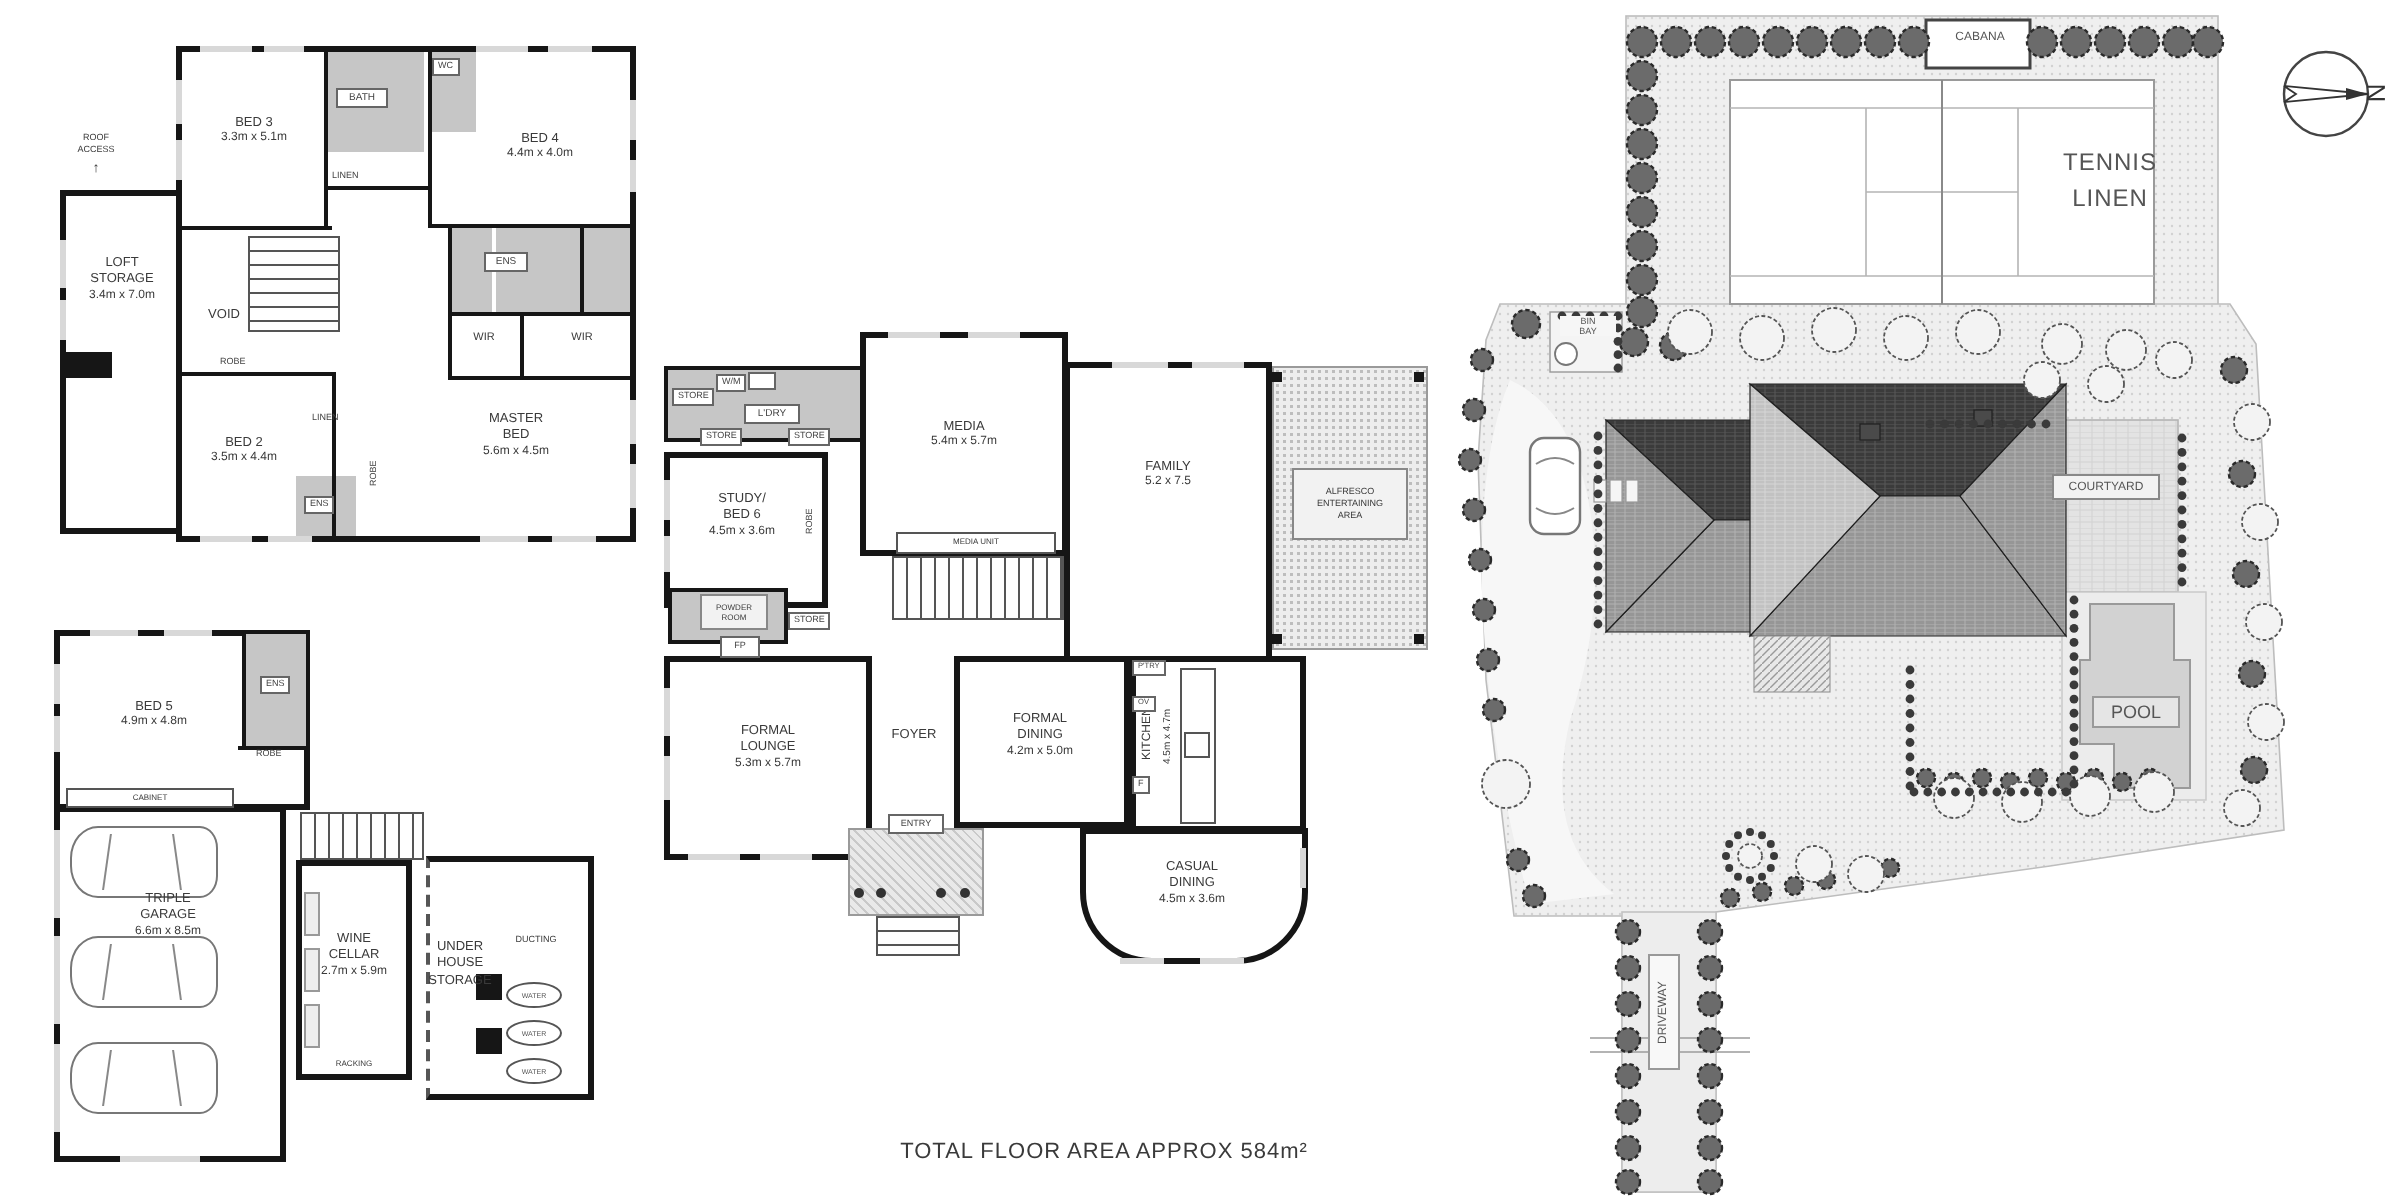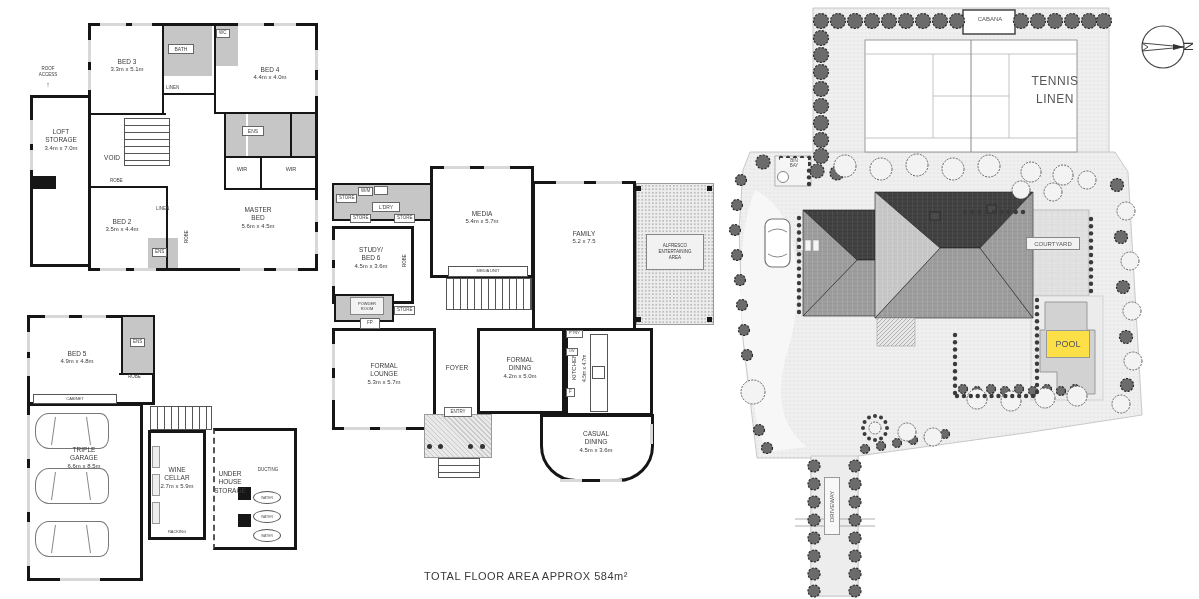--- a/index.html
+++ b/index.html
@@ -501,18 +501,18 @@
         <circle cx="84" cy="184" r="2.2"></circle>
       </g>
   </svg>
 
   <div class="sitelbl" style="left:965px;top:16px;width:50px;font-size:6px">CABANA</div>
   <div class="sitelbl" style="left:1018px;top:72px;width:74px;font-size:12px;letter-spacing:0.5px;line-height:1.5">TENNIS
 LINEN</div>
   <div class="sitelbl" style="left:780px;top:158px;width:28px;font-size:4.5px;background:#f6f6f6">BIN
 BAY</div>
   <div class="sitelbl boxed" style="left:1026px;top:237px;width:54px;height:13px;font-size:6px">COURTYARD</div>
-  <div class="sitelbl" style="left:1046px;top:330px;width:44px;height:28px;font-size:9px;background:#fde047;border:1px solid #999;display:flex;align-items:center;justify-content:center">POOL</div>
+  <div class="sitelbl" style="left:1046px;top:348px;width:44px;height:16px;font-size:9px;background:#e5e5e5;border:1px solid #999;display:flex;align-items:center;justify-content:center">POOL</div>
   <div class="sitelbl vert" style="left:824px;top:477px;width:16px;height:58px;font-size:6px;background:#f8f8f8;border:1px solid #999;display:flex;align-items:center;justify-content:center">DRIVEWAY</div>
   <div class="sitelbl" style="left:1180px;top:39px;width:16px;font-size:13px;color:#333;transform:rotate(90deg)">N</div>
 
-  <div class="footer" style="left:376px;top:570px;width:300px">TOTAL FLOOR AREA APPROX  584m²</div>
+  <div class="footer" style="left:402px;top:570px;width:300px">TOTAL FLOOR AREA APPROX  584m²</div>
 </div>
 
 </body></html>

